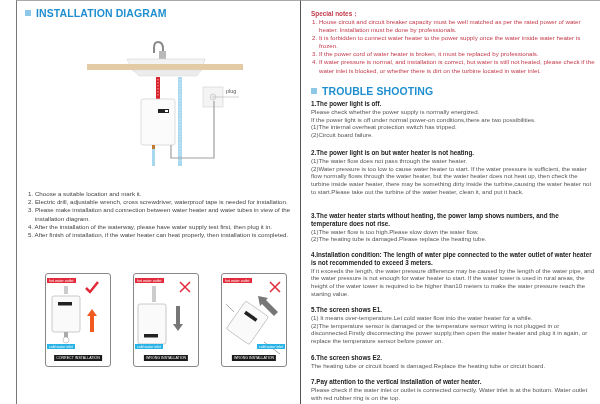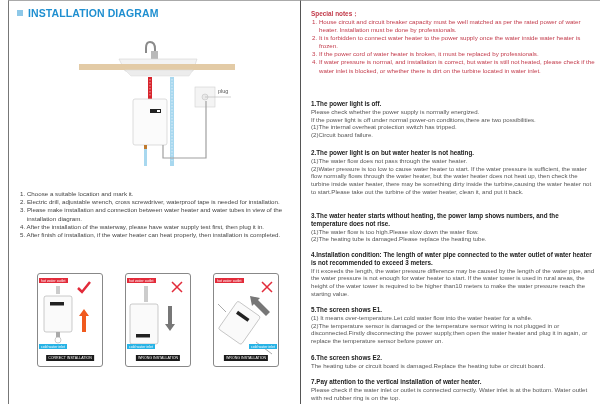--- a/index.html
+++ b/index.html
@@ -1,19 +1,19 @@
 <!DOCTYPE html>
 <html><head>
 <meta charset="utf-8">
 <style>
   * { box-sizing: border-box; margin: 0; padding: 0; }
   html, body { width: 600px; height: 404px; overflow: hidden; background: #ffffff; }
   body { font-family: "Liberation Sans", sans-serif; color: #333; position: relative; }
   .page { position: absolute; top: 0; width: 300px; height: 404px; background: #fff; }
-  .left { left: 8px; border-left: 1px solid #777; border-top: 1px solid #aaa; }
+  .left { left: 16px; border-left: 1px solid #777; border-top: 1px solid #aaa; }
   .right { left: 300px; border-left: 1px solid #555; border-top: 1px solid #aaa; }
   .sec-title { position: absolute; display: flex; align-items: center; font-weight: bold; color: #1f8fd0; font-size: 10.5px; letter-spacing: 0.1px; }
   .sec-title .sq { width: 6px; height: 6px; background: #8ec8e8; margin-right: 5px; }
   .diagram { position: absolute; left: 0; top: 20px; width: 300px; height: 145px; }
   .install-list { position: absolute; left: 8px; top: 189px; width: 285px; font-size: 6.2px; line-height: 8.2px; color: #444; list-style: none; }
   .install-list li { padding-left: 10px; text-indent: -7px; }
   .cards { position: absolute; left: 0; top: 270px; width: 300px; height: 130px; }
   .card { position: absolute; top: 2px; width: 66px; height: 94px; border: 1px solid #888; border-radius: 3px; background: #fff; overflow: hidden; }
   .card .hot-label { position: absolute; left: 1px; top: 4px; background: #e22b3a; color: #fff; font-size: 3.6px; padding: 0.5px 2px; white-space: nowrap; }
   .card .cold-label { position: absolute; bottom: 17px; background: #27b3e6; color: #fff; font-size: 3.6px; padding: 0.5px 2px; white-space: nowrap; }
@@ -132,20 +132,24 @@
   <div class="notes">
     <div class="nhead">Special notes：</div>
     <ol>
       <li>1. House circuit and circuit breaker capacity must be well matched as per the rated power of water heater. Installation must be done by professionals.</li>
       <li>2. It is forbidden to connect water heater to the power supply once the water inside water heater is frozen.</li>
       <li>3. If the power cord of water heater is broken, it must be replaced by professionals.</li>
       <li>4. If water pressure is normal, and installation is correct, but water is still not heated, please check if the water inlet is blocked, or whether there is dirt on the turbine located in water inlet.</li>
     </ol>
   </div>
 
+  <div class="sec-title" style="left:10px; top:84px;">
+    <span class="sq"></span>
+    <span>TROUBLE SHOOTING</span>
+  </div>
 
   <div class="ts" style="top:99px;">
     <div class="q">1.The power light is off.</div>
     <div>Please check whether the power supply is normally energized.</div>
     <div>If the power light is off under normal power-on conditions,there are two possibilities.</div>
     <div>(1)The internal overheat protection switch has tripped.</div>
     <div>(2)Circuit board failure.</div>
   </div>
 
   <div class="ts" style="top:148px;">

